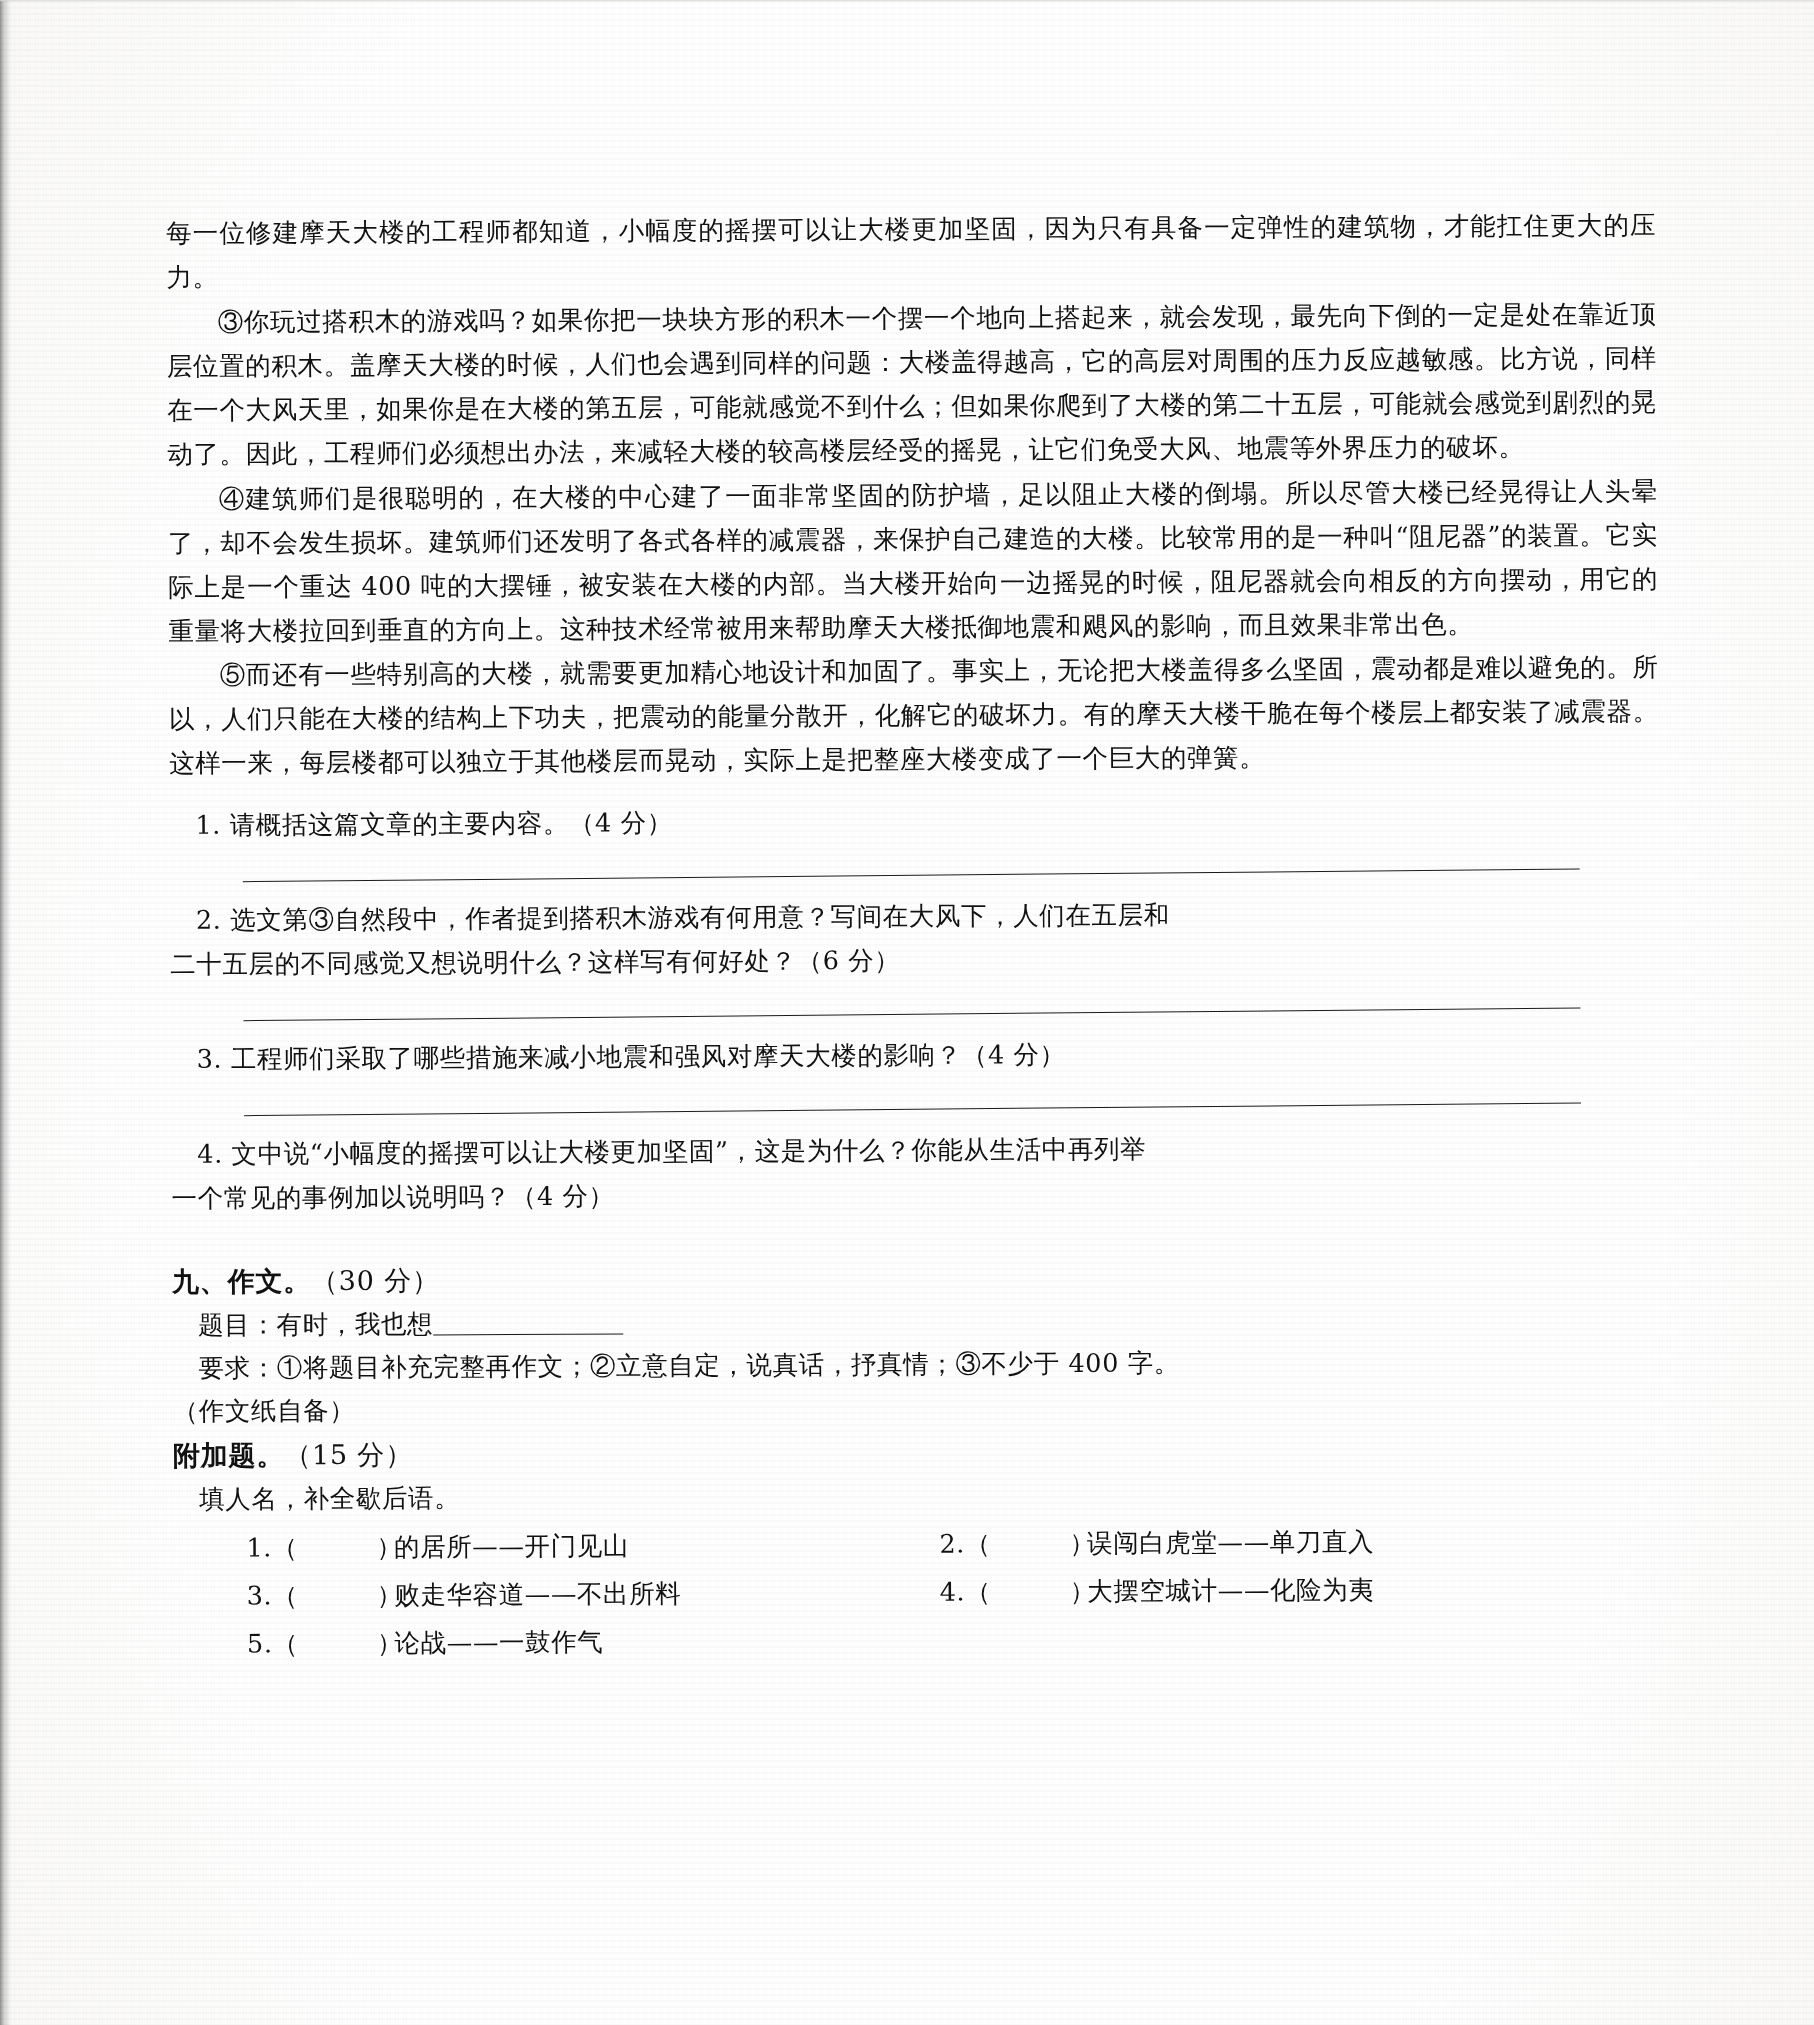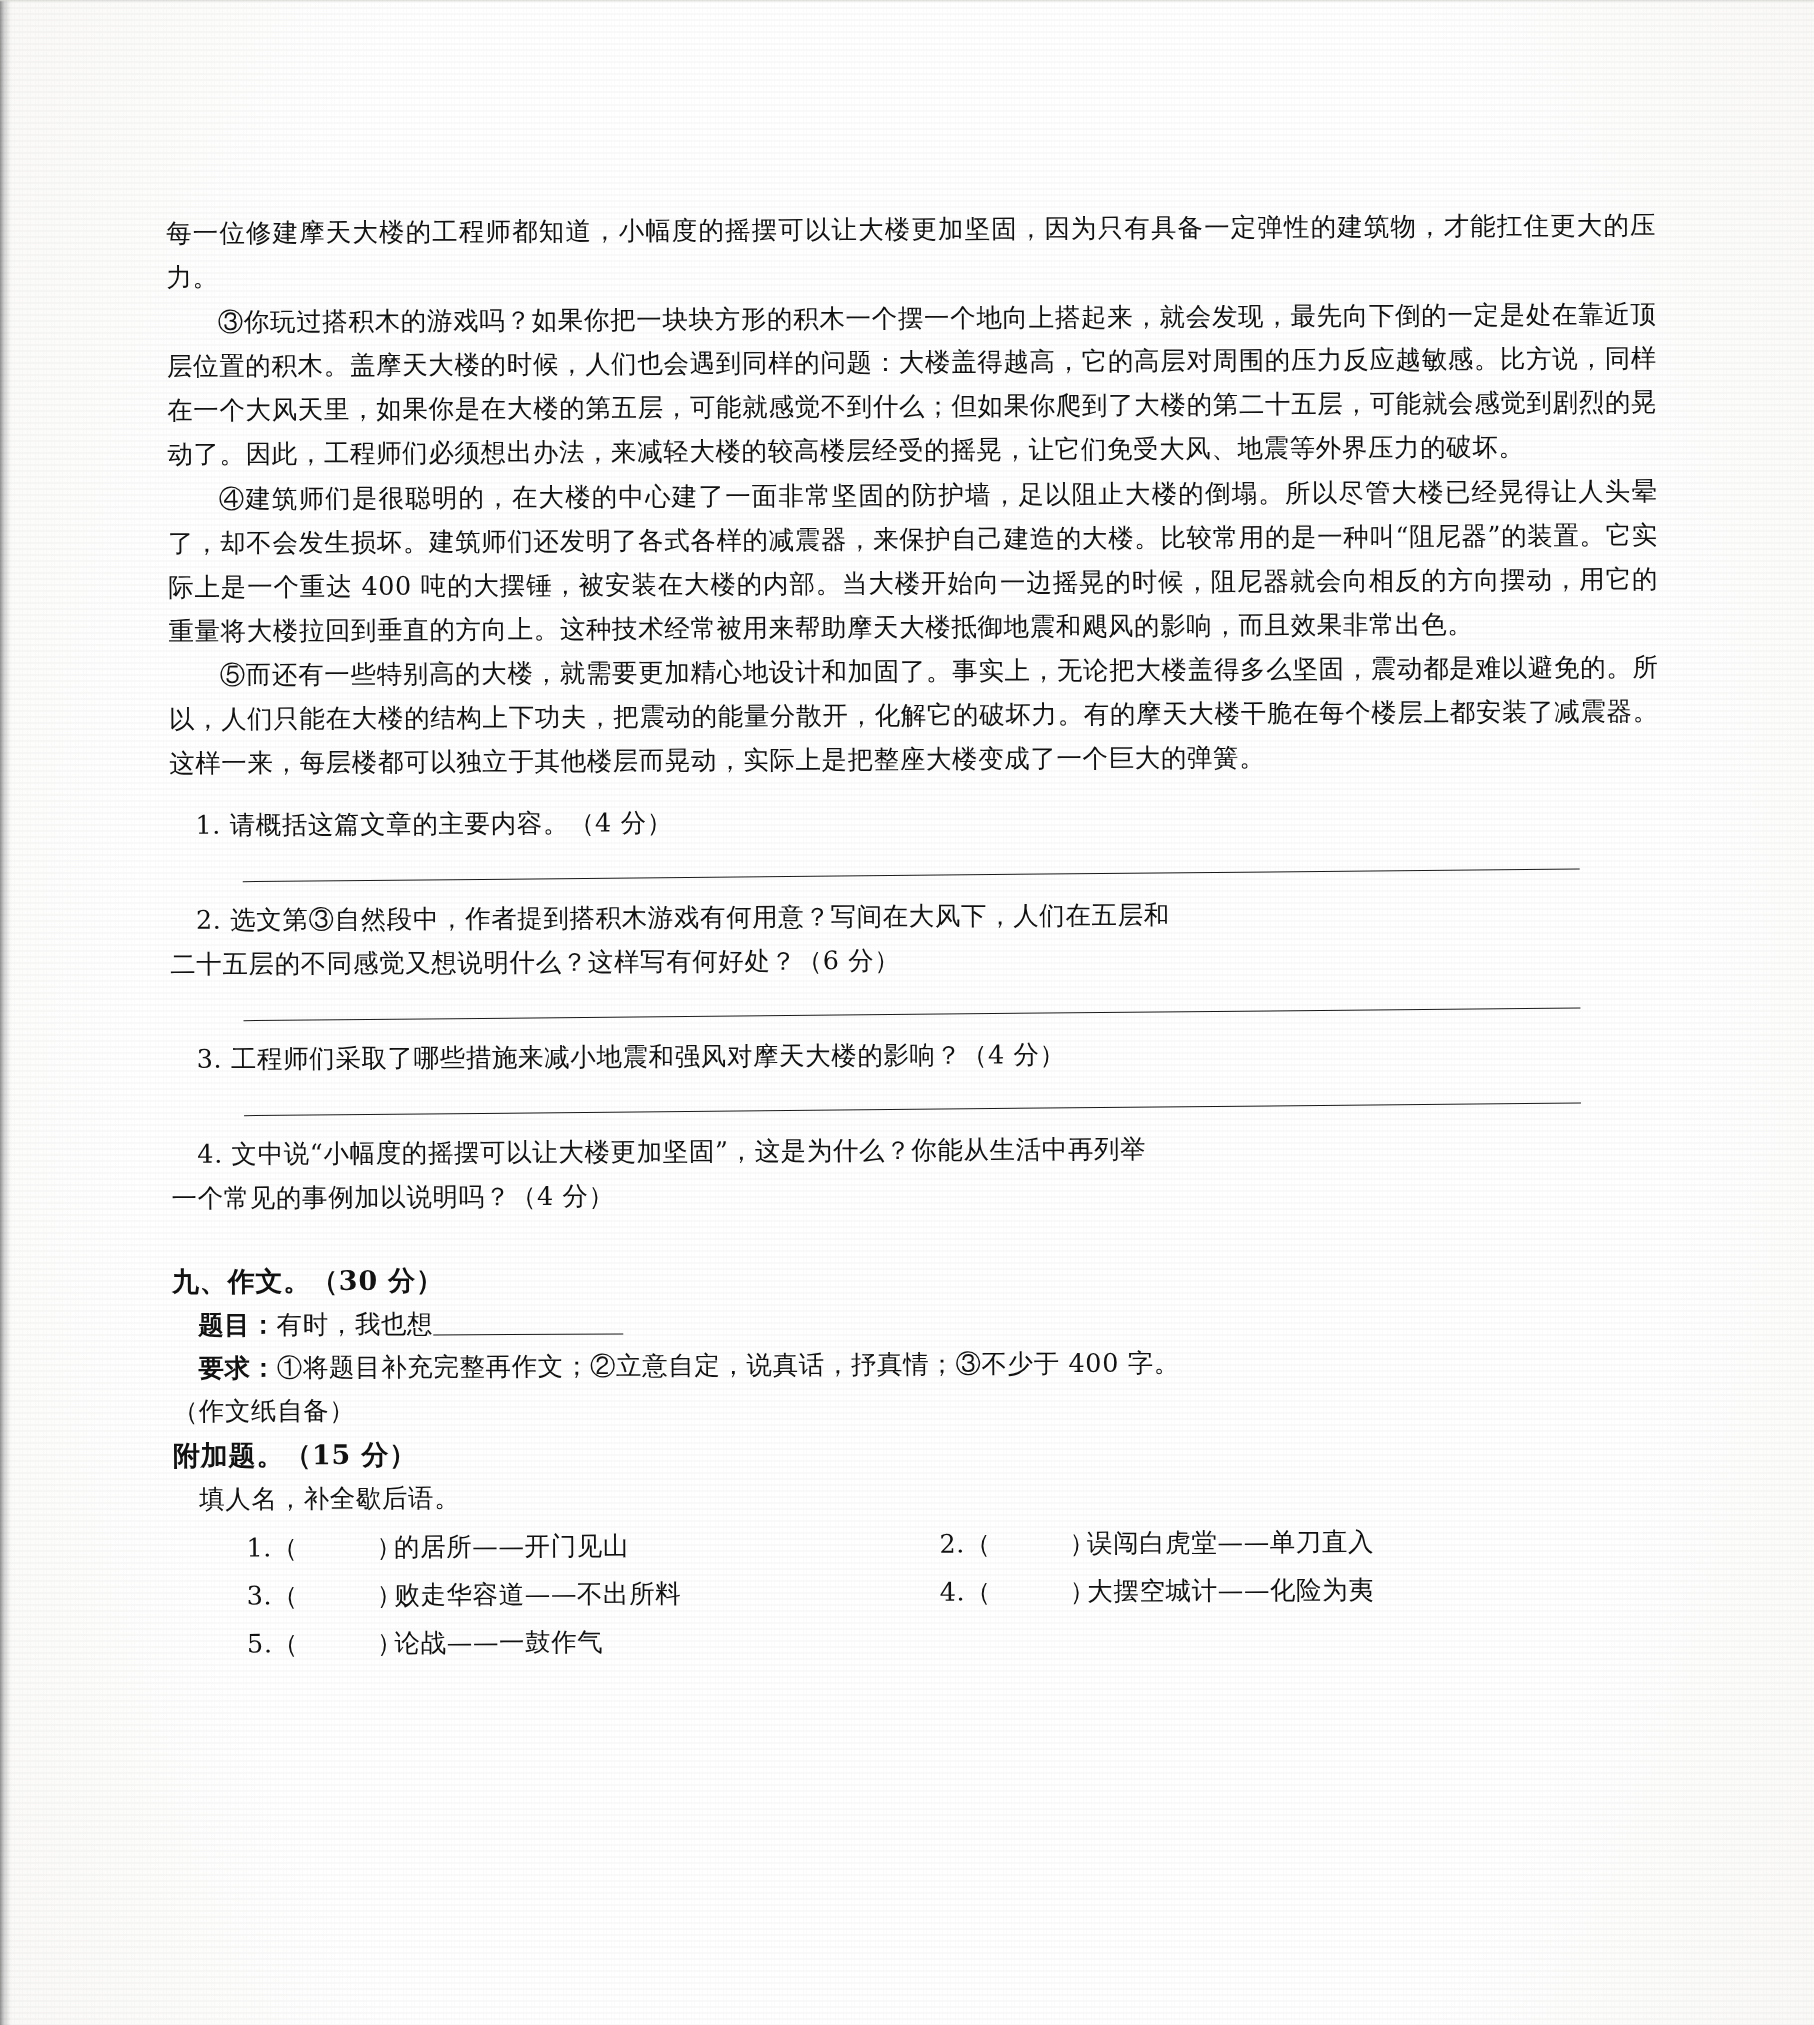--- a/index.html
+++ b/index.html
@@ -81,30 +81,30 @@
   .spacer-lg { height: 39px; }
 
   
   .section-head {
     font-size: 27px;
     line-height: 45px;
     font-weight: 700;
     letter-spacing: 0.8px;
     margin: 0;
   }
-  .section-head .marks { font-weight: 700; }
+  .section-head .marks { font-weight: 400; }
 
   .sub-line {
     font-size: 25.5px;
     line-height: 43px;
     letter-spacing: 0.6px;
     margin: 0;
     text-indent: 26px;
   }
-  .sub-line .bold-label { font-weight: 700; margin-top: 33px; }
+  .sub-line .bold-label { font-weight: 400; margin-top: 33px; }
 
   .flat-line {
     font-size: 25.5px;
     line-height: 43px;
     letter-spacing: 0.6px;
     margin: 0;
   }
 
   .fill-blank {
     display: inline-block;

